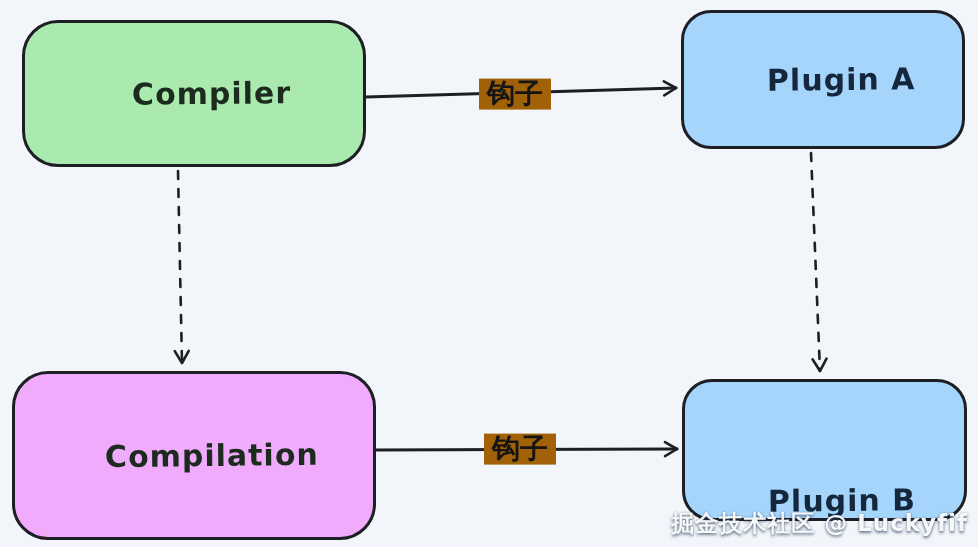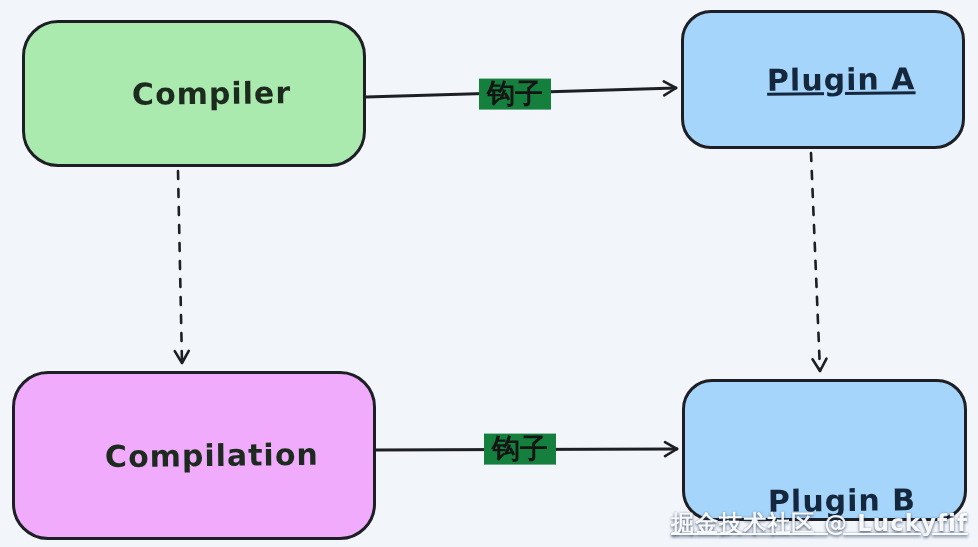--- a/index.html
+++ b/index.html
@@ -29,47 +29,46 @@
     box-sizing: border-box;
     color: #1c2b1e;
     font-size: 30px;
     font-weight: bold;
     letter-spacing: 1px;
     cursor: default;
     padding-left: 36px;
   }
   .node span { transform: rotate(-0.6deg); display: inline-block; }
   #n-compiler    { left: 22px;  top: 20px;  width: 344px; height: 147px; border-radius: 36px; }
-  #n-plugin-a    { left: 681px; top: 10px;  width: 284px; height: 139px; border-radius: 30px; color: #15273d; text-decoration: underline; }
+  #n-plugin-a    { left: 681px; top: 10px;  width: 284px; height: 139px; border-radius: 30px; color: #15273d; }
   #n-compilation { left: 12px;  top: 371px; width: 364px; height: 169px; border-radius: 36px; }
   #n-plugin-b    { left: 682px; top: 379px; width: 285px; height: 142px; border-radius: 30px; color: #15273d; align-items: flex-end; }
   .edge-label {
     position: absolute;
     transform: translate(-50%, -50%);
-    background: #15803d;
+    background: #a16207;
     padding: 0 8px;
     font-size: 28px;
     font-weight: bold;
     color: #141414;
     white-space: nowrap;
     line-height: 1.1;
   }
   #hook-top    { left: 515px; top: 94px; }
   #hook-bottom { left: 520px; top: 449px; }
   .watermark {
     position: absolute;
     right: 10px;
     bottom: 8px;
     font-size: 23px;
     font-weight: bold;
     color: rgba(255,255,255,0.95);
     text-shadow: 0 2px 3px rgba(35,55,85,0.6), 0 0 2px rgba(35,55,85,0.45);
     letter-spacing: 1px;
     white-space: nowrap;
-    text-decoration: underline;
   }
 </style>
 </head>
 <body>
 
 <div class="canvas">
 
   <svg class="edges" viewBox="0 0 978 547" xmlns="http://www.w3.org/2000/svg" aria-hidden="true">
     <defs>
       <marker id="arrowhead" markerUnits="userSpaceOnUse" markerWidth="20" markerHeight="20" viewBox="0 0 20 20" refX="15" refY="10" orient="auto">

